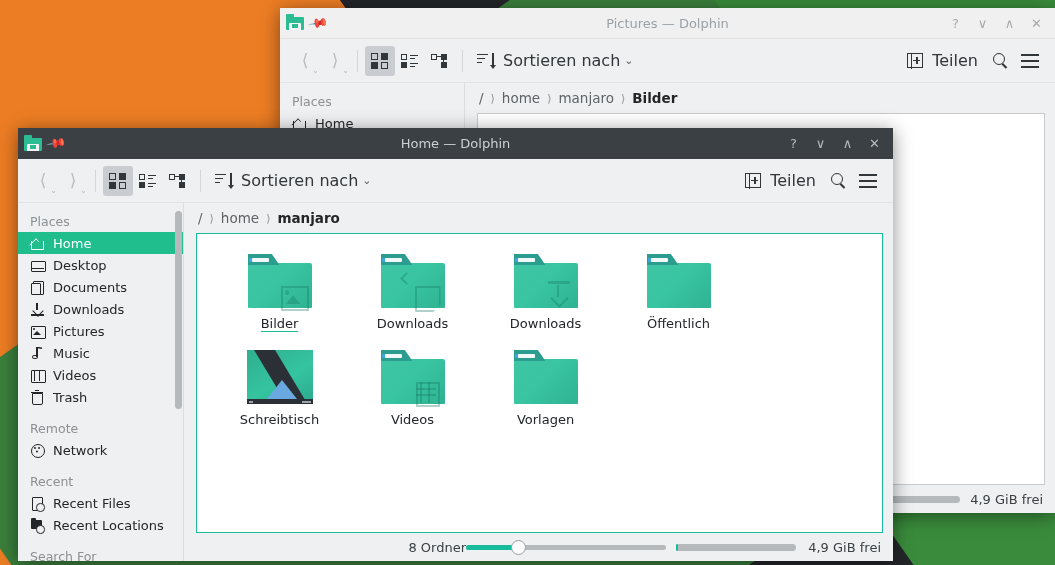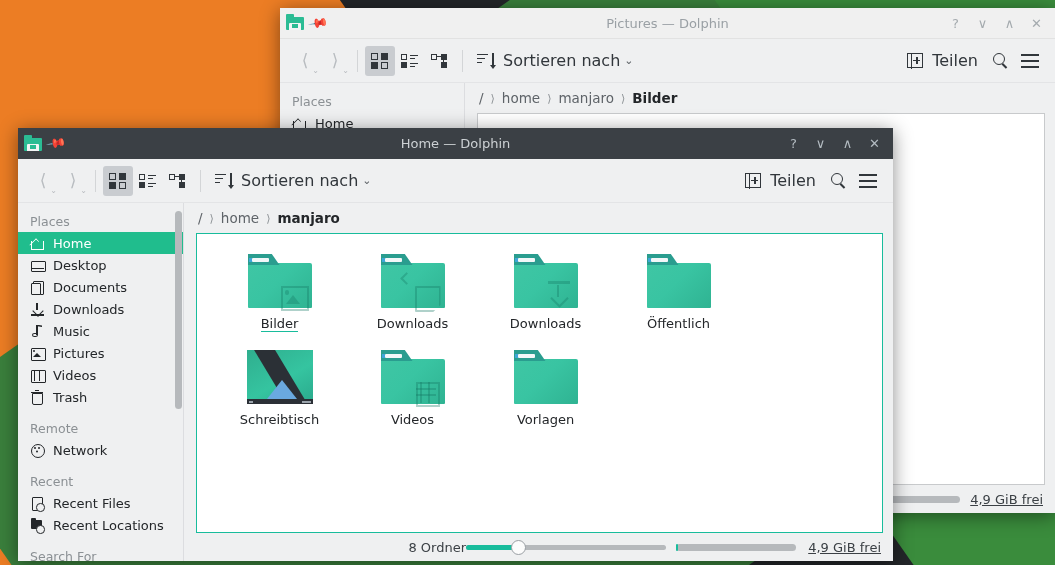--- a/index.html
+++ b/index.html
@@ -539,21 +539,21 @@
     position: relative;
   }
   .fb-track {
     position: absolute; left: 0; right: 0; top: 1px; height: 7px;
     background: #b6b9bc; border-radius: 4px;
   }
   .fb-fill {
     position: absolute; left: 0; top: 1px; height: 7px; width: 2%;
     background: #18bc9c; border-radius: 4px;
   }
-  .st-right { font-size: 13px; color: #3b4045; white-space: nowrap; text-decoration: underline; }
+  .st-right { font-size: 13px; color: #3b4045; white-space: nowrap; }
 
   
   #win-bg { left: 280px; top: 8px; width: 775px; height: 505px; }
   #win-bg .sidebar { width: 185px; flex: 0 0 185px; }
   #win-bg .viewarea { border-color: #c8cacc; }
   #win-bg .statusbar { justify-content: flex-end; }
 
   #win-fg { left: 18px; top: 128px; width: 875px; height: 433px; }
 
   .bg-freebar {
@@ -798,30 +798,30 @@
         <span class="sicon g-doc"></span>
         <span>Documents</span>
       </div>
       <div class="side-item">
         <span class="sicon g-down">
             <i></i>
           </span>
         <span>Downloads</span>
       </div>
       <div class="side-item">
+        <span class="sicon g-pic">
+            <i></i>
+          </span>
+        <span>Pictures</span>
+      </div>
+      <div class="side-item">
         <span class="sicon g-music">
             <i></i>
           </span>
         <span>Music</span>
-      </div>
-      <div class="side-item">
-        <span class="sicon g-pic">
-            <i></i>
-          </span>
-        <span>Pictures</span>
       </div>
       <div class="side-item">
         <span class="sicon g-vid"></span>
         <span>Videos</span>
       </div>
       <div class="side-item">
         <span class="sicon g-trash">
             <i></i>
           </span>
         <span>Trash</span>

